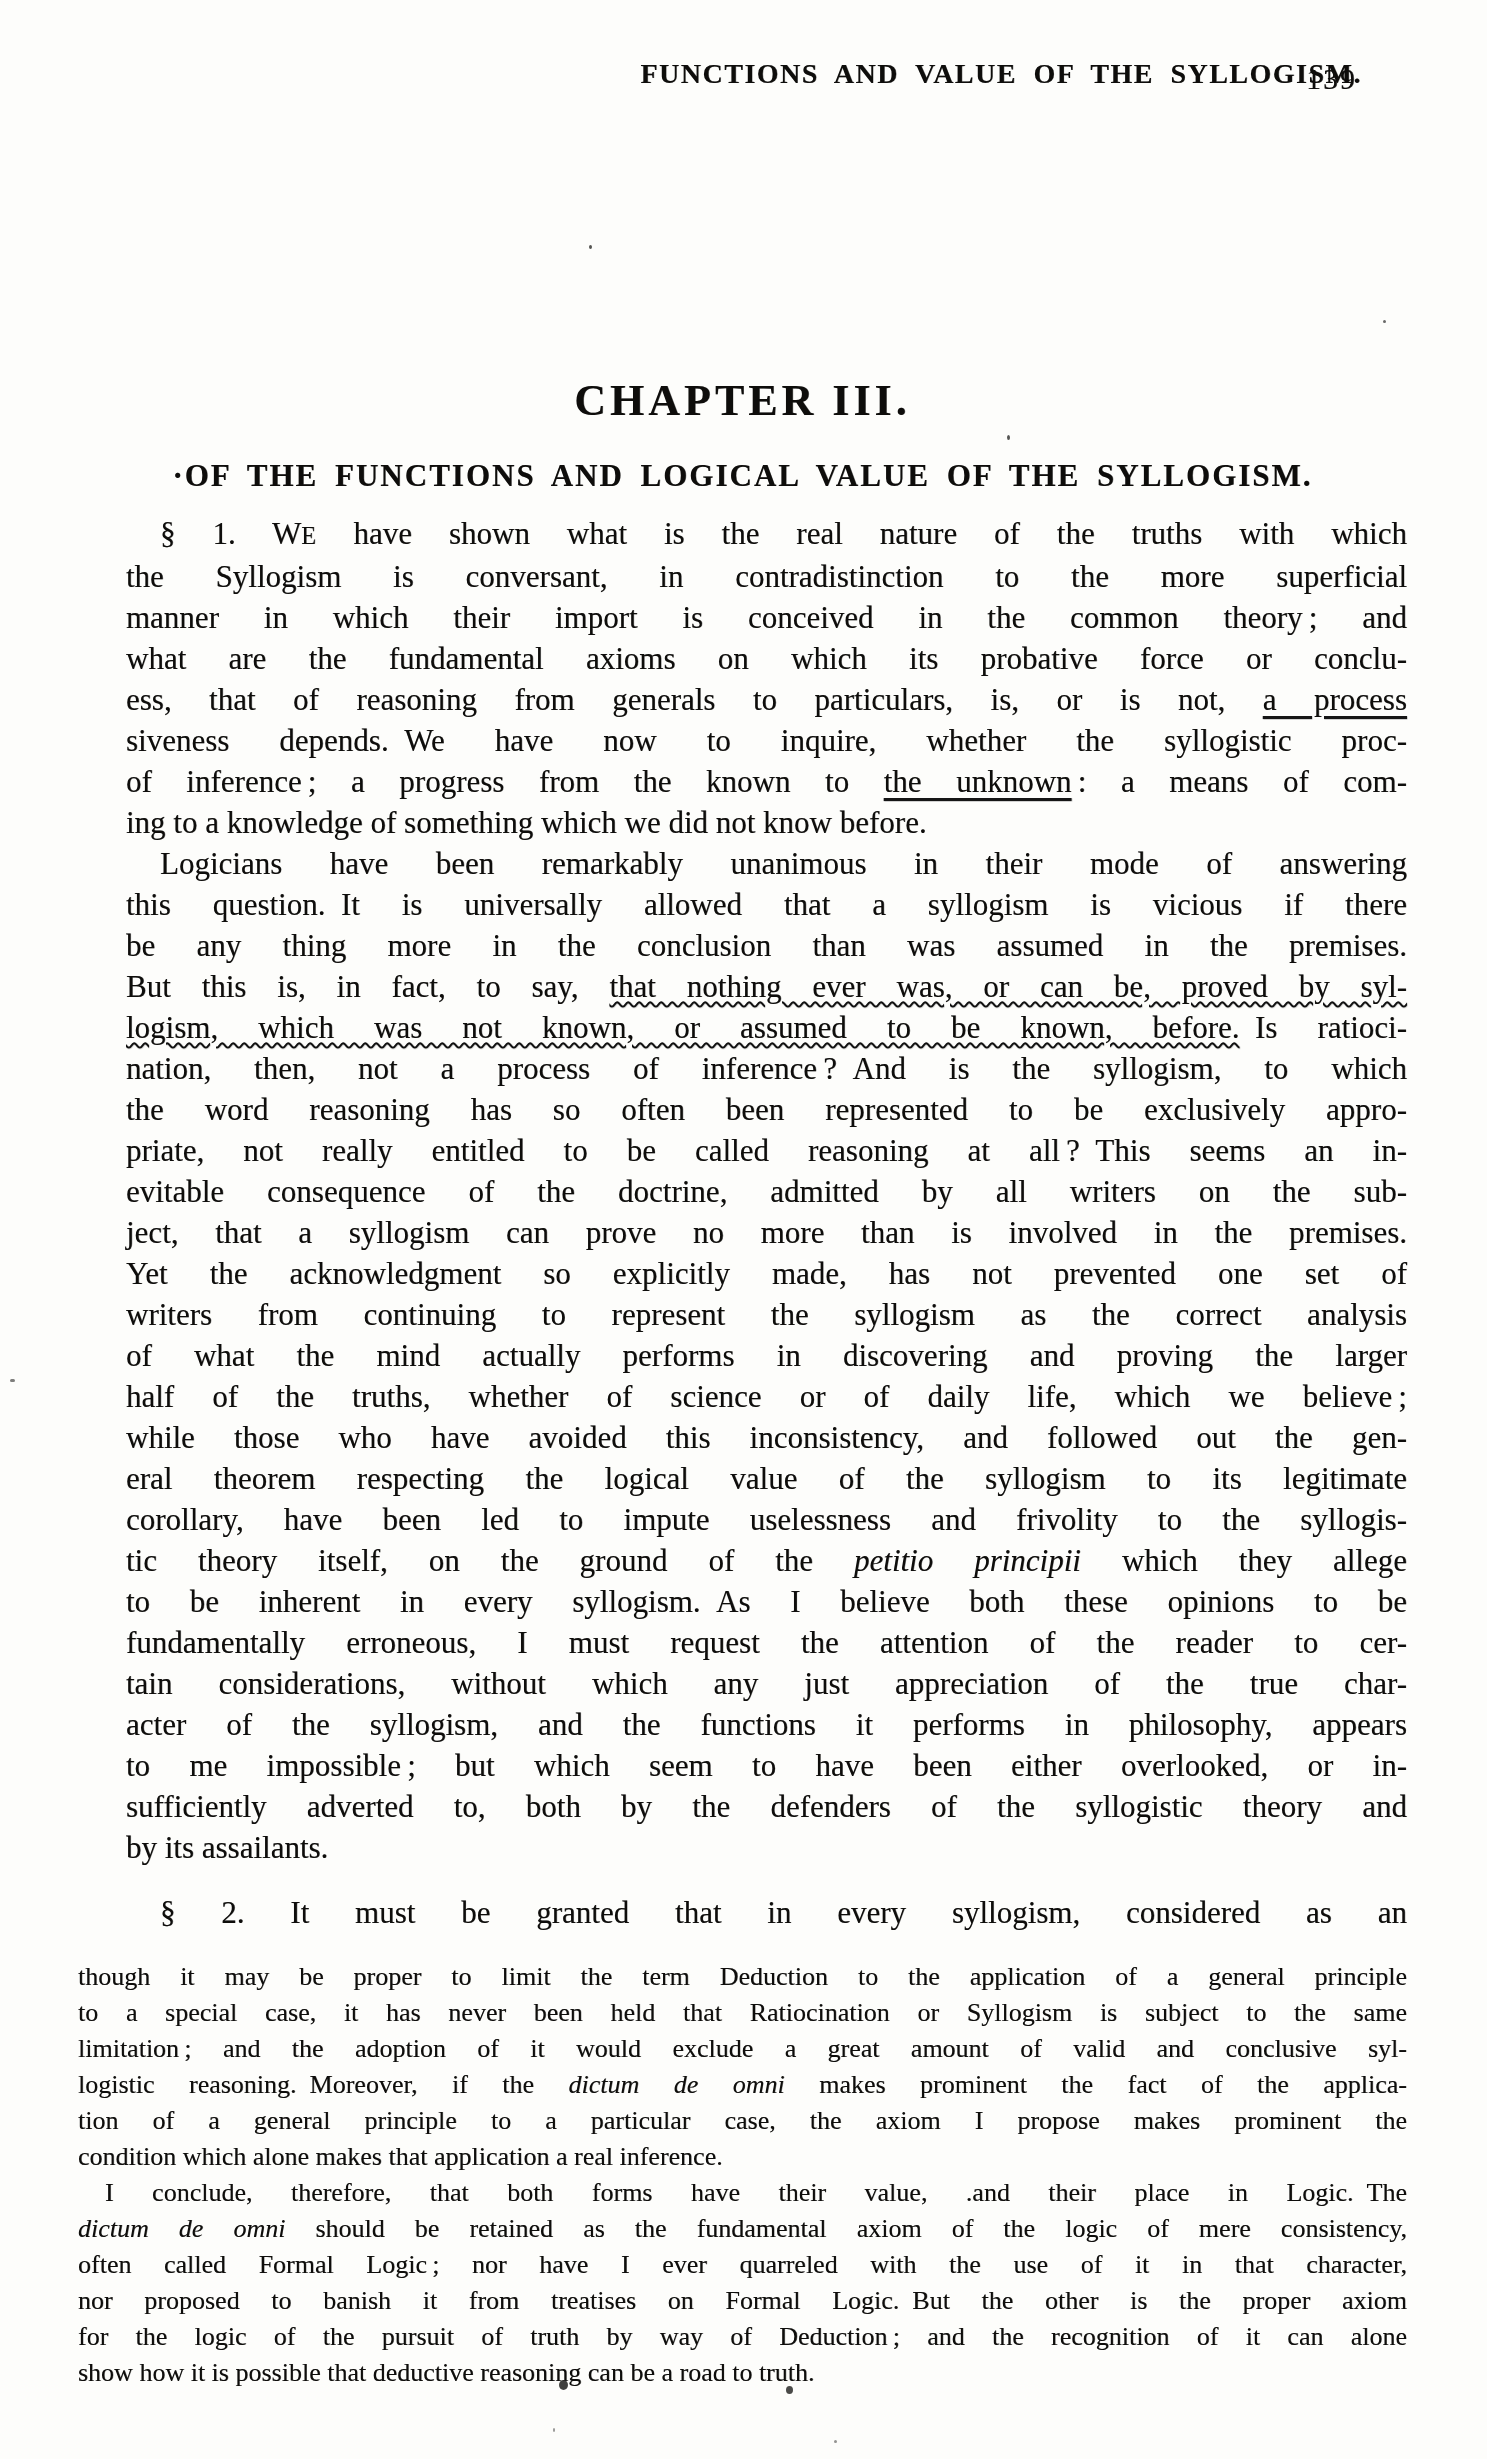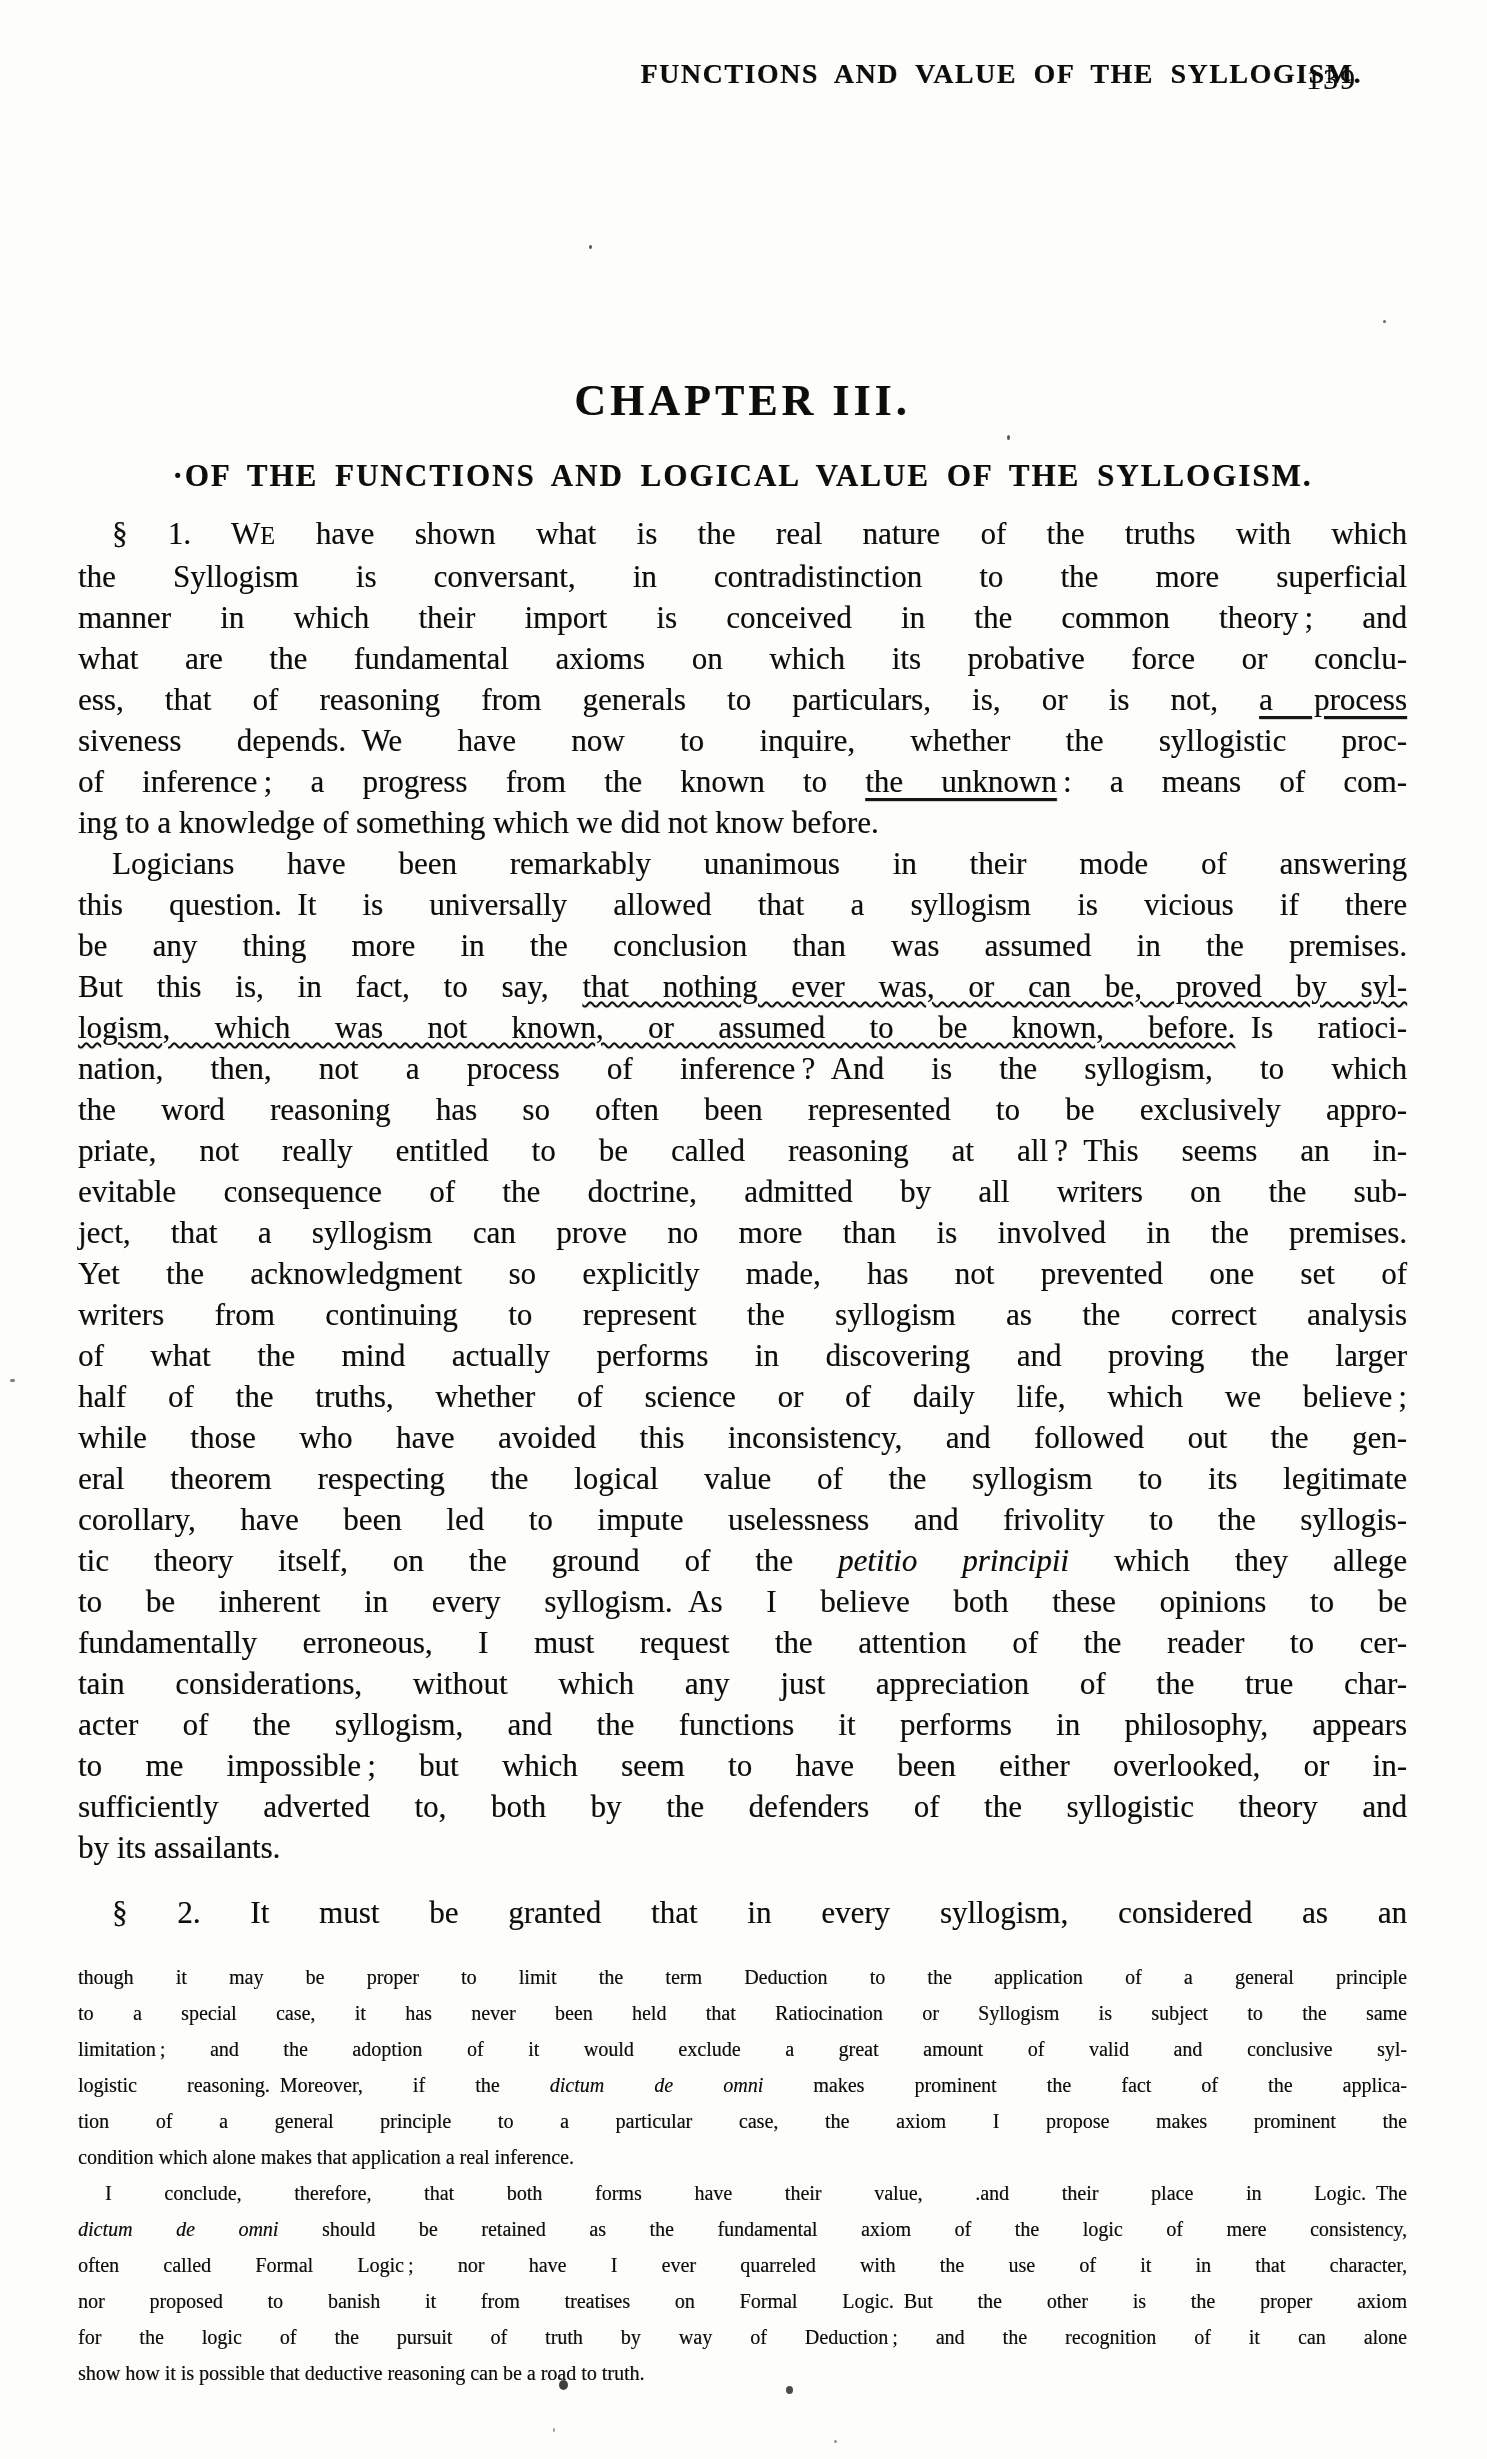--- a/index.html
+++ b/index.html
@@ -31,31 +31,31 @@
     font-weight: 700; font-size: 44px; letter-spacing: 4px;
     line-height: 1.1;
   }
   .chapter-sub {
     margin: 32px 0 0 0; text-align: center;
     font-weight: 700; font-size: 31px; letter-spacing: 2px; word-spacing: 7px;
     line-height: 1.2;
   }
 
   
-  .body-text { margin-top: 18px; }
+  .body-text { margin-top: 18px; margin-left: 48px; }
   .body-text .line { font-size: 31px; line-height: 41px; }
   .body-text .paragraph:nth-child(3) { margin-top: 24px; }
 
   .line { text-align: justify; text-align-last: justify; white-space: normal; }
   .line.para-end { text-align-last: left; }
   .body-text .line.indent { text-indent: 34px; }
 
   
   .footnote { margin-top: 26px; }
-  .footnote .line { font-size: 20px; line-height: 36px; }
+  .footnote .line { font-size: 26px; line-height: 36px; }
   .footnote .line.indent { text-indent: 27px; }
 
   
   .seg-i { font-style: italic; }
   .seg-s { font-size: 0.78em; letter-spacing: 0.5px; }
   .seg-u {
     text-decoration: underline;
     text-decoration-thickness: 2.5px;
     text-underline-offset: 6px;
     text-decoration-color: #161616;

